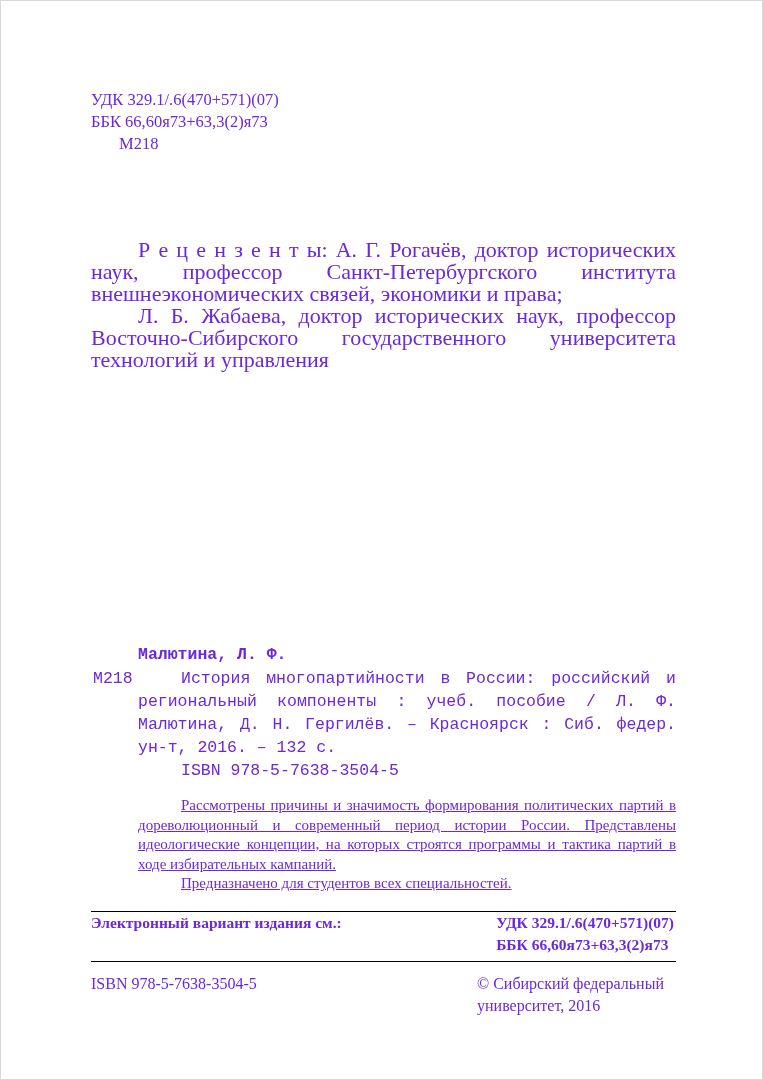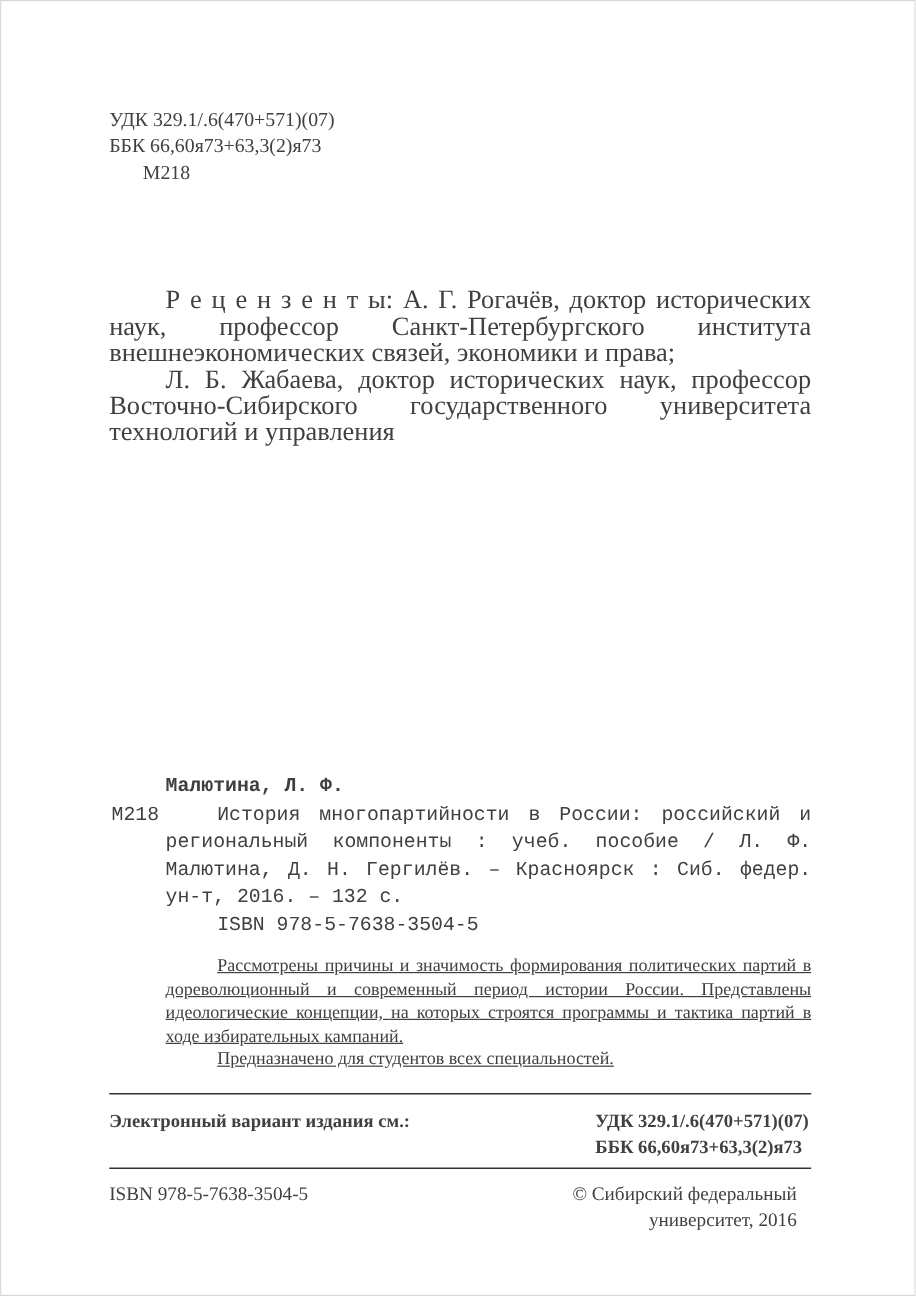--- a/index.html
+++ b/index.html
@@ -6,21 +6,21 @@
   .page {
     position: relative;
     width: 763px;
     height: 1080px;
     margin: 0 auto;
     background: #ffffff;
     border: 1px solid #d8d8d8;
     box-sizing: border-box;
     padding: 88px 86px 0 90px;
     font-family: "Liberation Serif", "DejaVu Serif", serif;
-    color: #404040;
+    color: #6d28d9;
     overflow: hidden;
   }
   .top-block { font-size: 16.5px; line-height: 22px; }
   .top-block .code { padding-left: 28px; }
 
   .reviewers {
     margin-top: 84px;
     font-size: 22px;
     line-height: 22px;
     text-align: justify;
@@ -62,34 +62,34 @@
     margin: 0;
   }
   .rule-top { margin-top: 17px; }
   .footer-row {
     display: flex;
     justify-content: space-between;
     align-items: flex-start;
     font-weight: bold;
     font-size: 15.5px;
     line-height: 22px;
-    padding: 12px 0 5px 0;
+    padding: 0 0 5px 0;
   }
   .footer-left { text-align: center; }
   .footer-right { text-align: left; padding-right: 2px; }
 
   .bottom-row {
     display: flex;
     justify-content: space-between;
     align-items: flex-start;
     margin-top: 11px;
     font-size: 16px;
     line-height: 22px;
   }
-  .copyright { text-align: right; padding-right: 12px; }
+  .copyright { text-align: left; padding-right: 12px; }
 </style>
 </head>
 <body>
 
 <div class="page">
 
   <div class="top-block">
     <div>УДК 329.1/.6(470+571)(07)</div>
     <div>ББК 66,60я73+63,3(2)я73</div>
     <div class="code">М218</div>

